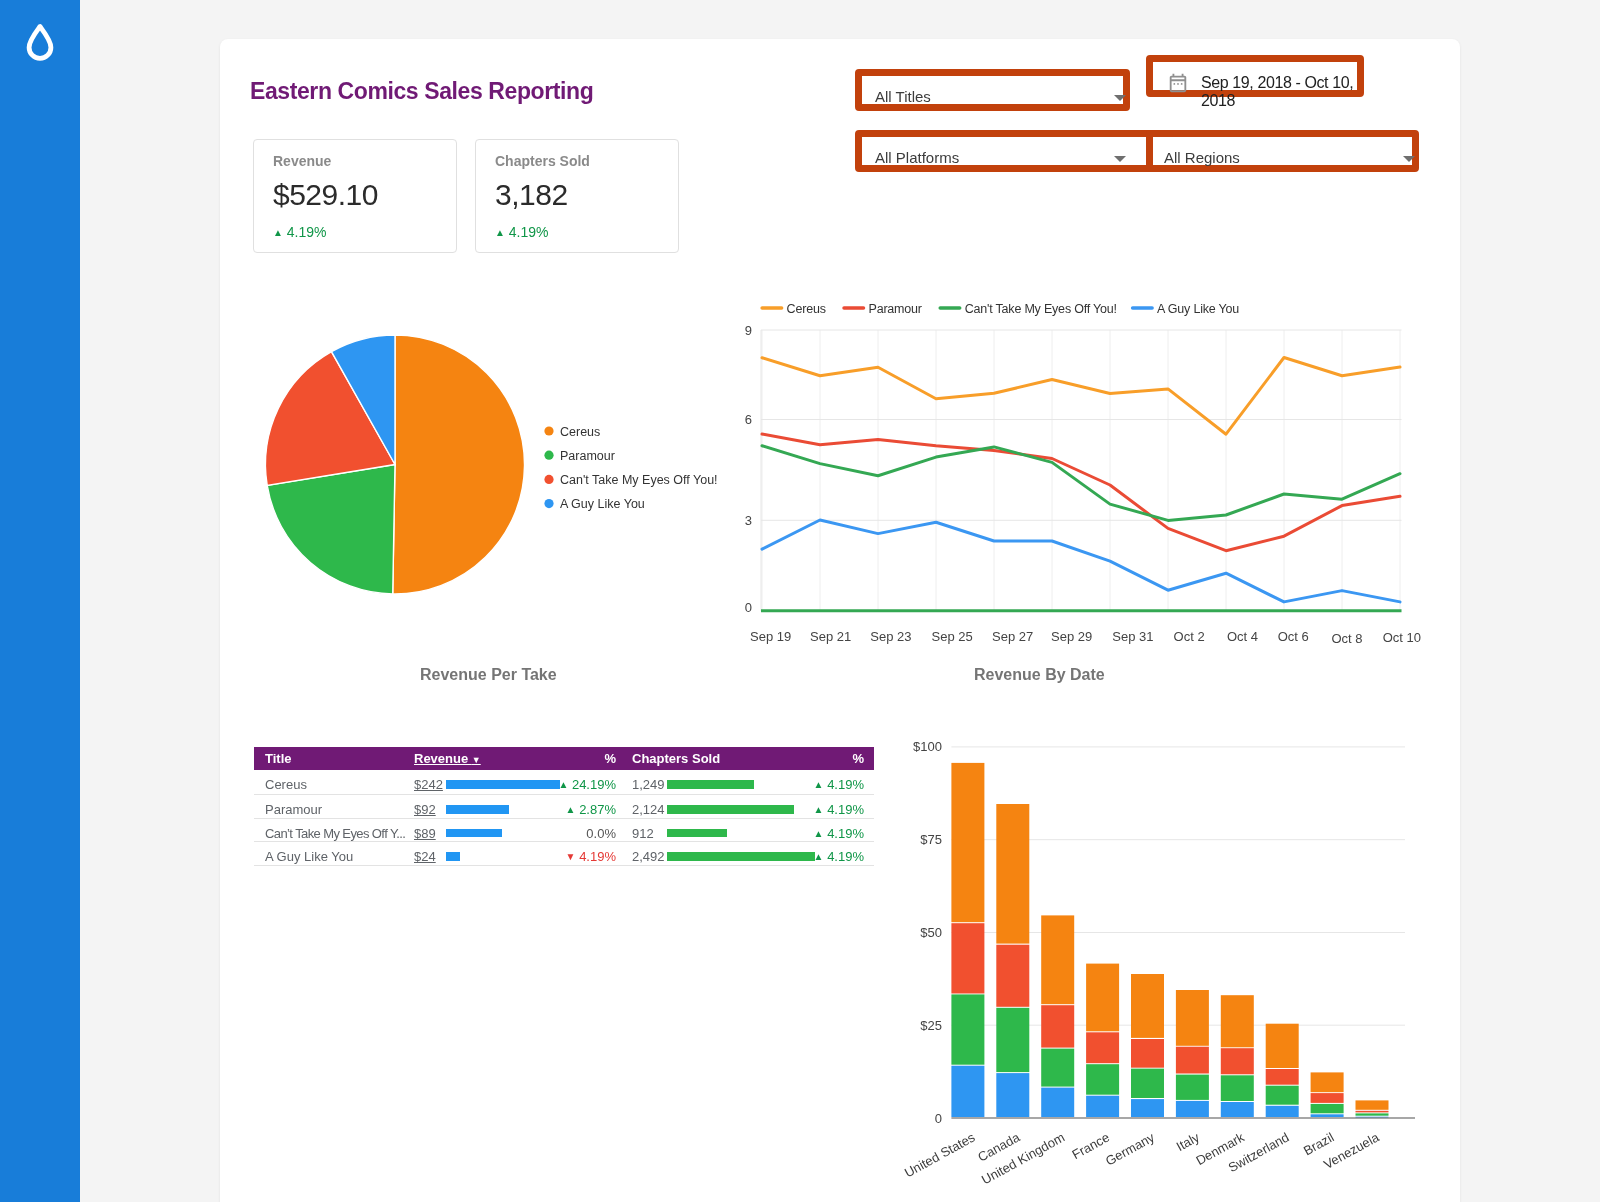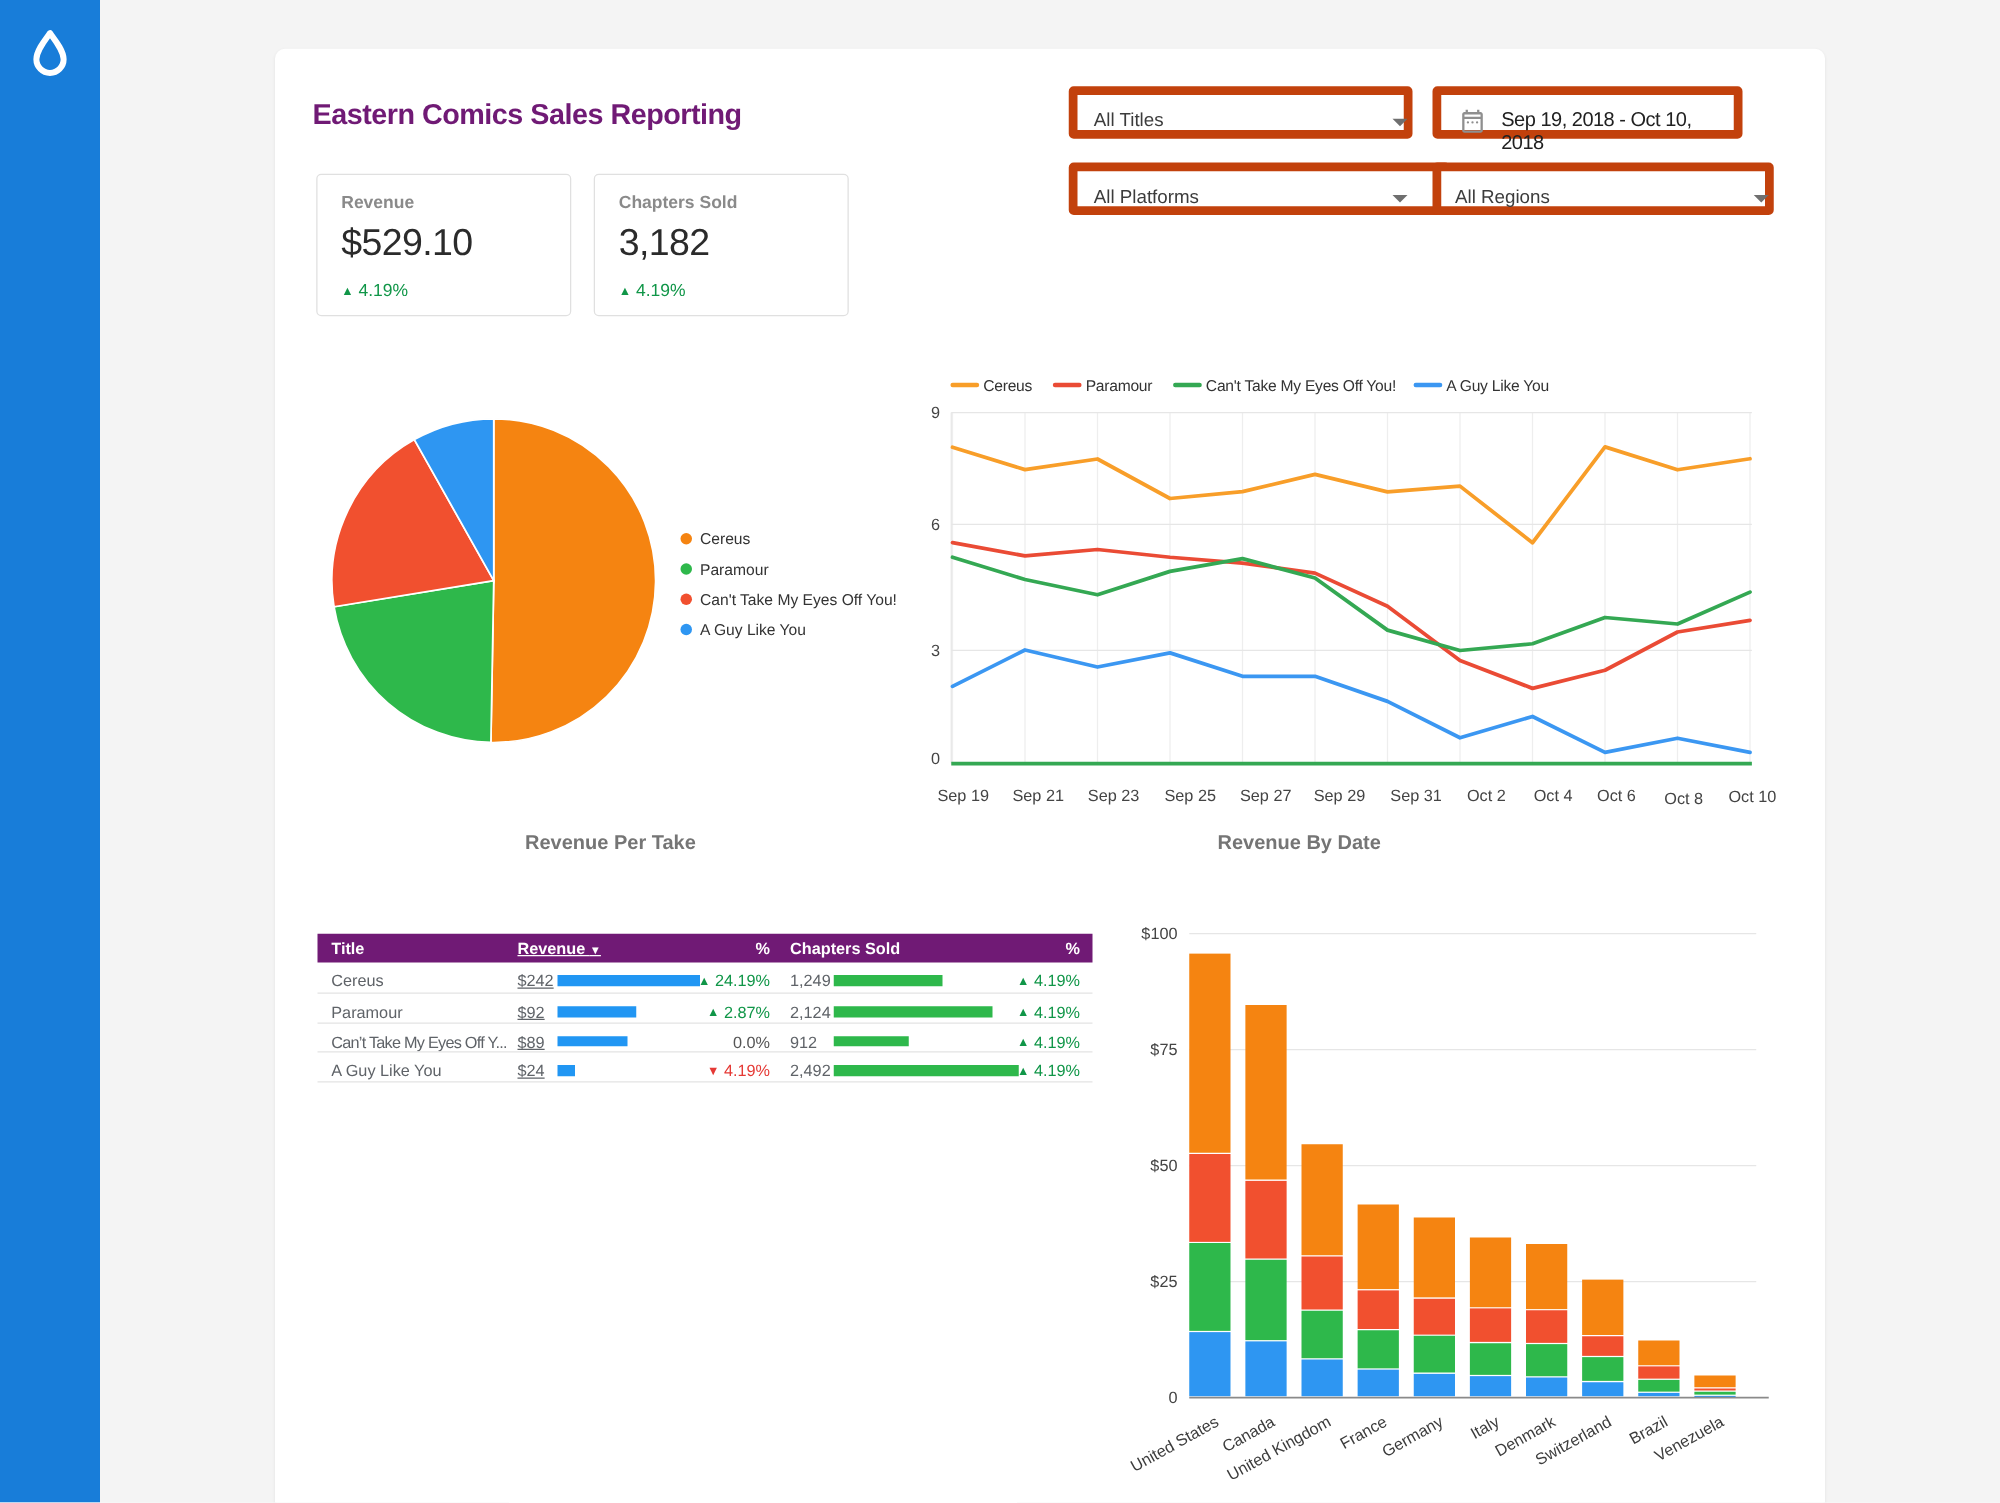--- a/index.html
+++ b/index.html
@@ -42,21 +42,21 @@
     <path d="M40 26.5 C 36 32, 29.1 40.5, 29.1 47.4 A 10.9 10.9 0 0 0 50.9 47.4 C 50.9 40.5, 44 32, 40 26.5 Z" fill="none" stroke="#ffffff" stroke-width="4.8" stroke-linejoin="round"></path>
   </svg>
 </div>
 <div id="card" class="abs"></div>
 <h1>Eastern Comics Sales Reporting</h1>
 
 <div class="filter" style="left:855px;top:69px;width:275px;">
   <div class="ftext">All Titles</div>
     <div class="caret" style="left:252px;"></div>
 </div>
-<div class="filter" style="left:1146px;top:69px;width:248px;">
+<div class="filter" style="left:1146px;top:55px;width:218px;">
   <svg width="22" height="22" style="position:absolute;left:14px;top:10px" viewBox="0 0 24 24">
     <path fill="#8f8f8f" d="M19 4h-1V2h-2v2H8V2H6v2H5c-1.1 0-2 .9-2 2v14c0 1.1.9 2 2 2h14c1.1 0 2-.9 2-2V6c0-1.1-.9-2-2-2zm0 16H5V10h14v10zM5 8V6h14v2H5z"></path>
     <circle cx="8" cy="13" r="1" fill="#8f8f8f"></circle>
       <circle cx="12" cy="13" r="1" fill="#8f8f8f"></circle>
       <circle cx="16" cy="13" r="1" fill="#8f8f8f"></circle>
   </svg>
   <div class="ftext" style="left:48px;font-size:16px;color:#212121;letter-spacing:-0.4px;">Sep 19, 2018 - Oct 10, 2018</div>
 </div>
 <div class="filter" style="left:855px;top:130px;width:305px;">
   <div class="ftext">All Platforms</div>

